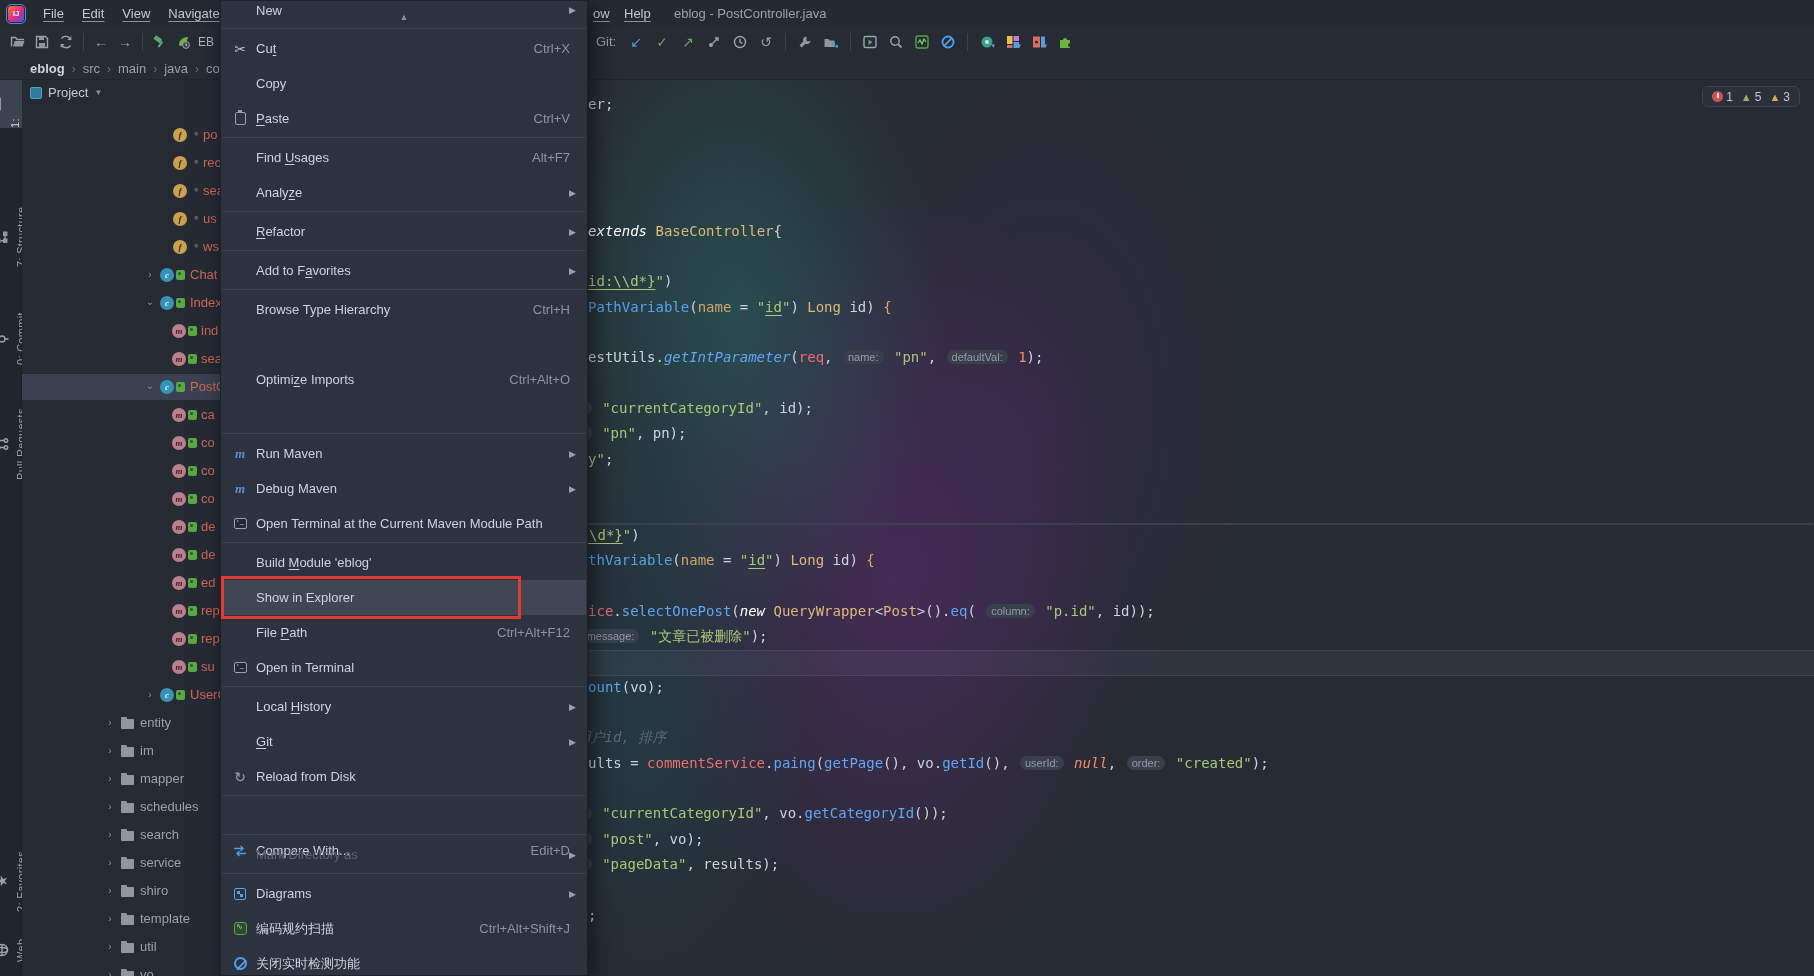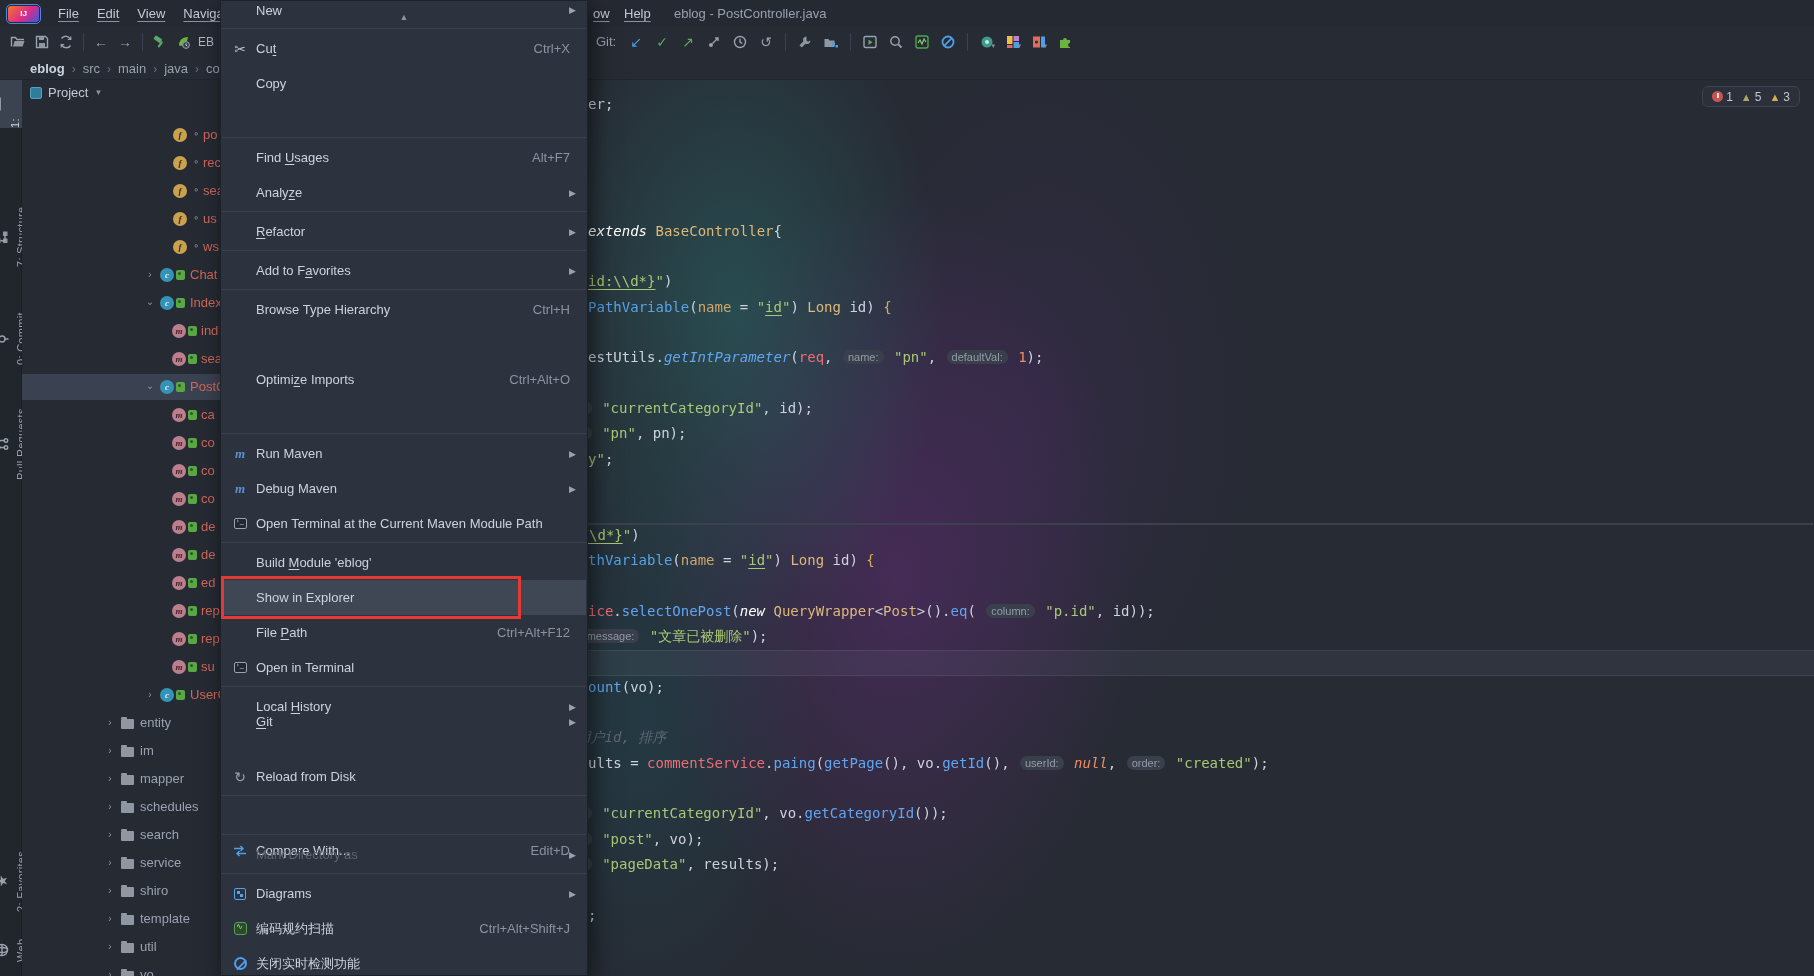--- a/index.html
+++ b/index.html
@@ -1,21 +1,21 @@
 <!DOCTYPE html>
 <html><head>
 <meta charset="utf-8">
 <style>
   *{box-sizing:border-box;margin:0;padding:0}
   html,body{width:1814px;height:976px;overflow:hidden;background:#262a33;font-family:"Liberation Sans",sans-serif}
   .app{position:relative;width:1814px;height:976px;color:#ccd3de}
 
   
   .titlebar{position:relative;height:27px;background:#252932;display:flex;align-items:center}
-  .logo{width:31px;height:16px;margin:0 10px 0 8px;border-radius:3px;background:linear-gradient(135deg,#f57828,#dd2b88 55%,#3b5bdb);outline:1px solid #4a88e8;outline-offset:1px;
+  .logo{width:16px;height:16px;margin:0 10px 0 8px;border-radius:3px;background:linear-gradient(135deg,#f57828,#dd2b88 55%,#3b5bdb);outline:1px solid #4a88e8;outline-offset:1px;
         display:flex;align-items:center;justify-content:center;font:bold 8px "Liberation Sans",sans-serif;color:#fff}
   .tmenu{font-size:13px;color:#c3cad5;padding:0 9px;text-decoration:underline;text-underline-offset:3px;text-decoration-color:#8a92a0}
   .tb-abs{position:absolute;top:0;height:27px;display:flex;align-items:center}
   .wintitle{color:#99a1ae;font-size:13px}
 
   
   .toolbar{position:relative;height:29px;background:#262b34;display:flex;align-items:center}
   .tico{width:24px;height:22px;display:inline-flex;align-items:center;justify-content:center;border-radius:3px}
   .tsep{width:1px;height:18px;background:#3a4150;margin:0 5px}
   .glyph{font-size:14px;line-height:1}
@@ -803,20 +803,29 @@
       <div class="mi" style="top: 30px; height: 35px;">
         <span class="mico">
           <span class="glyph" style="display: inline-flex; align-items: center; justify-content: center; color: rgb(184, 191, 201);">✂</span>
         </span>
         <span class="mlabel">Cu<span class="mnem">t</span></span>
         <span class="msc">Ctrl+X</span>
       </div>
       <div class="mi" style="top: 65px; height: 35px;">
         <span class="mlabel">Copy</span>
       </div>
+      <div class="mi" style="top: 100px; height: 35px;">
+        <span class="mico">
+          <span style="display: inline-flex; align-items: center; justify-content: center;">
+            <span class="cbox clipb"></span>
+          </span>
+        </span>
+        <span class="mlabel"><span class="mnem">P</span>aste</span>
+        <span class="msc">Ctrl+V</span>
+      </div>
       <div class="msep" style="top: 136px;"></div>
       <div class="mi" style="top: 139px; height: 35px;">
         <span class="mlabel">Find <span class="mnem">U</span>sages</span>
         <span class="msc">Alt+F7</span>
       </div>
       <div class="mi" style="top: 174px; height: 35px;">
         <span class="mlabel">Analy<span class="mnem">z</span>e</span>
         <span class="marr">▶</span>
       </div>
       <div class="msep" style="top: 210px;"></div>
@@ -883,21 +892,21 @@
             <span class="cbox termb"></span>
           </span>
         </span>
         <span class="mlabel">Open in Terminal</span>
       </div>
       <div class="msep" style="top: 685px;"></div>
       <div class="mi" style="top: 688px; height: 35px;">
         <span class="mlabel">Local <span class="mnem">H</span>istory</span>
         <span class="marr">▶</span>
       </div>
-      <div class="mi" style="top: 703px; height: 35px; text-align: center;">
+      <div class="mi" style="top: 723px; height: 35px; text-align: center;">
         <span class="mlabel"><span class="mnem">G</span>it</span>
         <span class="marr">▶</span>
       </div>
       <div class="mi" style="top: 758px; height: 35px;">
         <span class="mico">
           <span class="glyph" style="display: inline-flex; align-items: center; justify-content: center; color: rgb(154, 162, 174);">↻</span>
         </span>
         <span class="mlabel">Reload from Disk</span>
       </div>
       <div class="msep" style="top: 794px;"></div>

